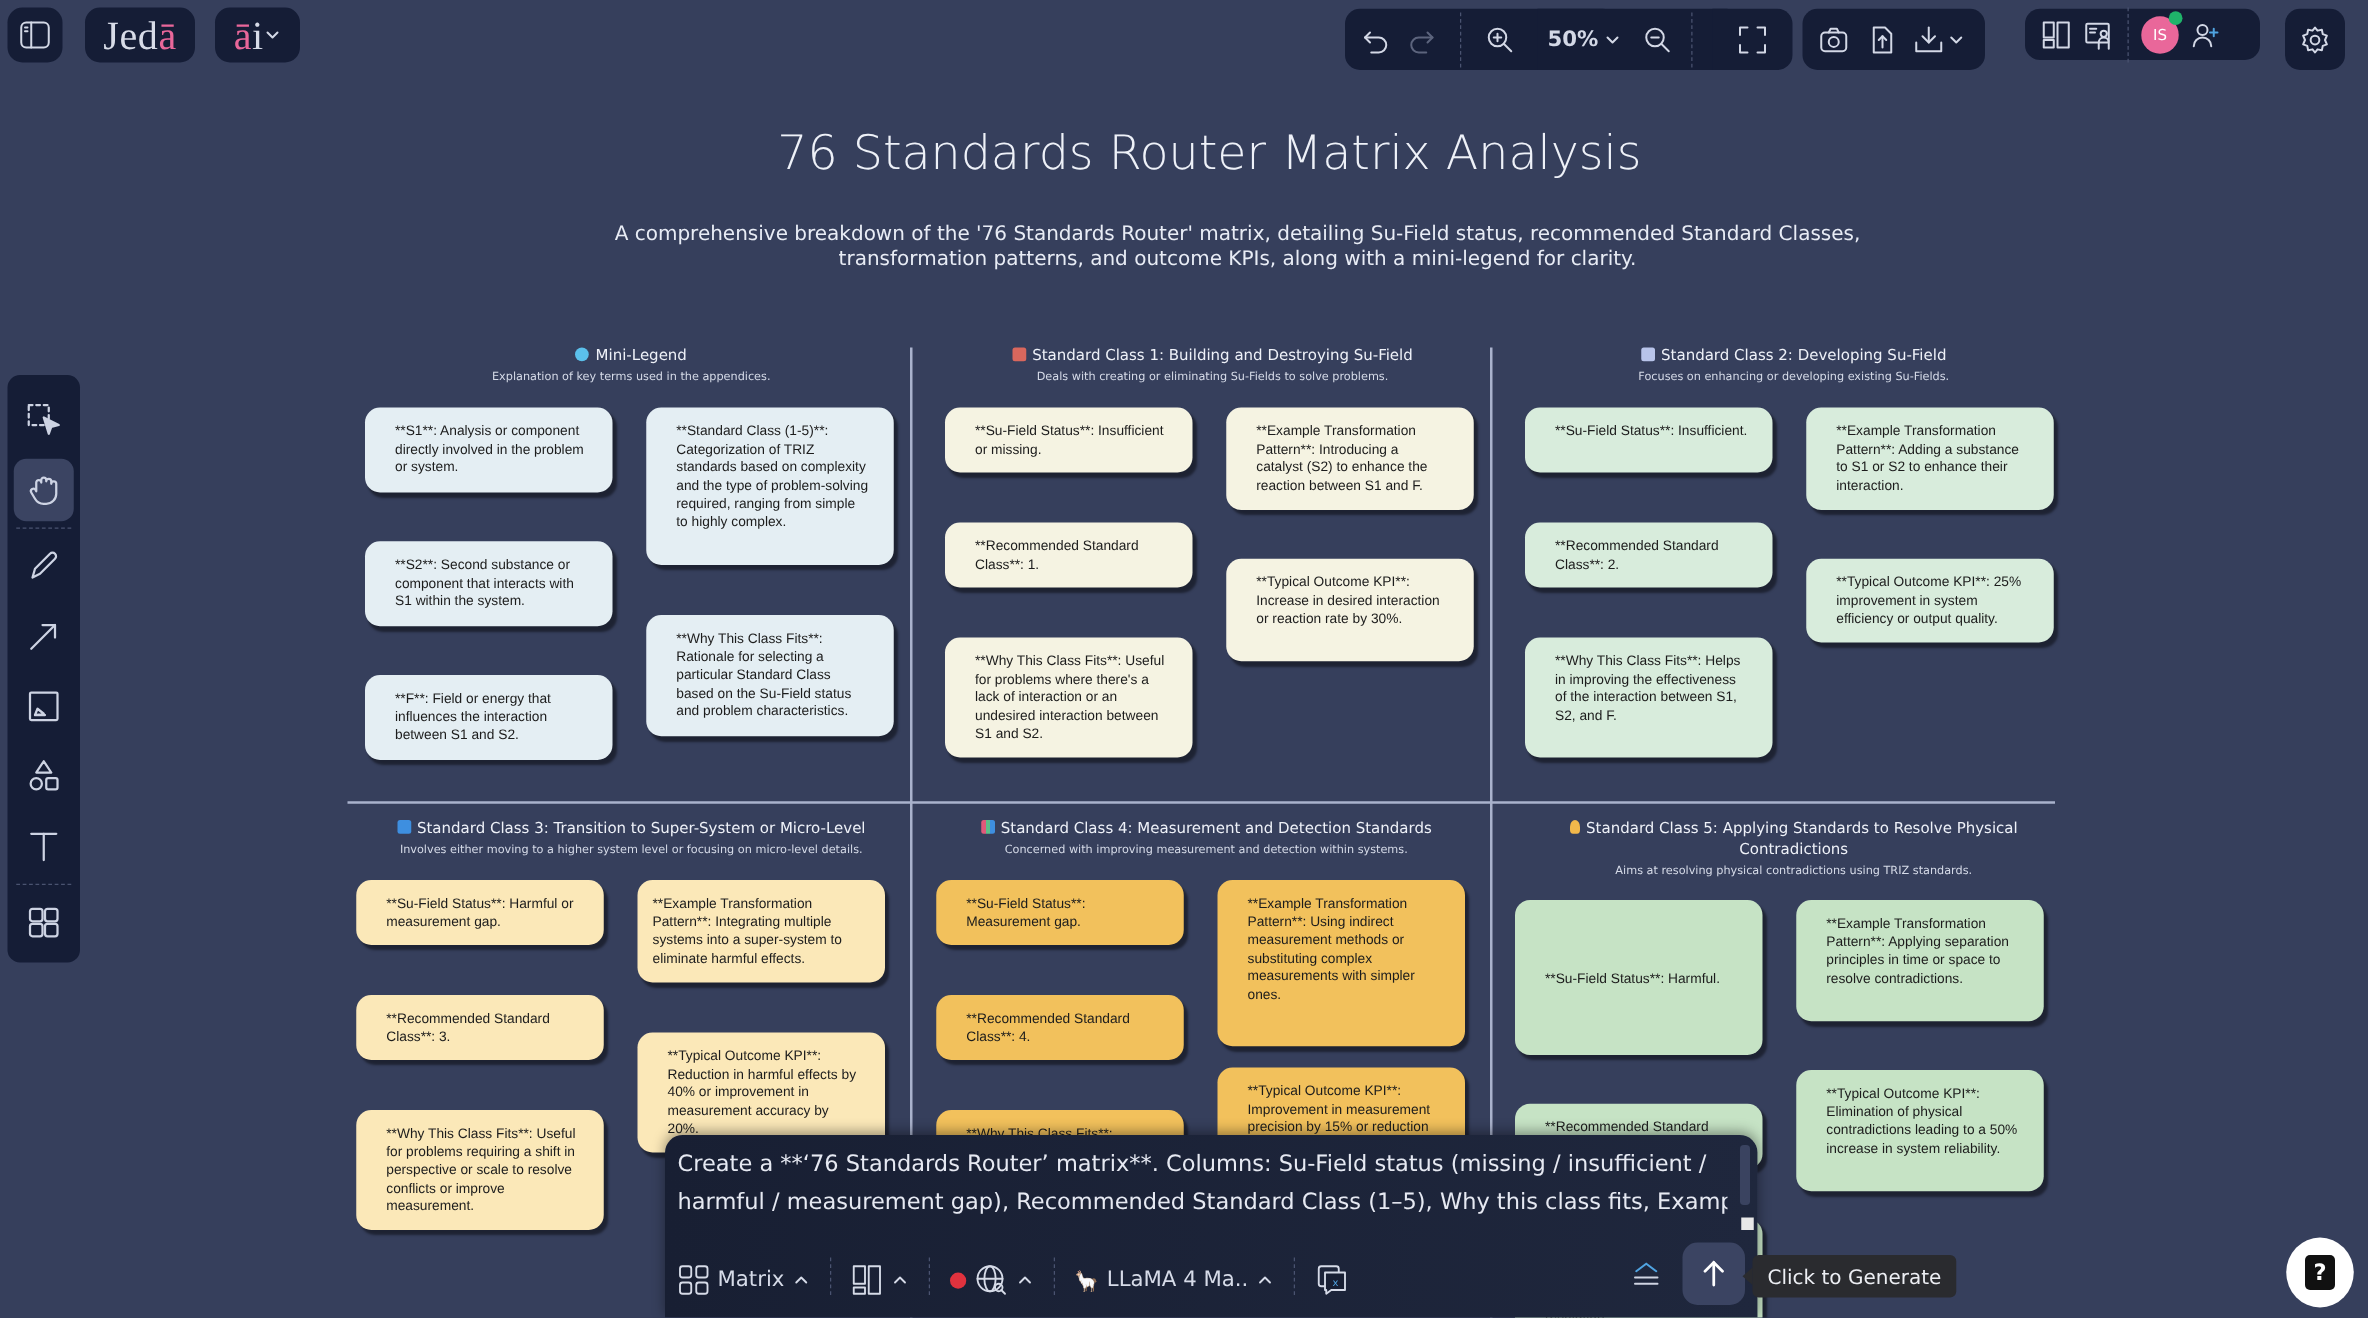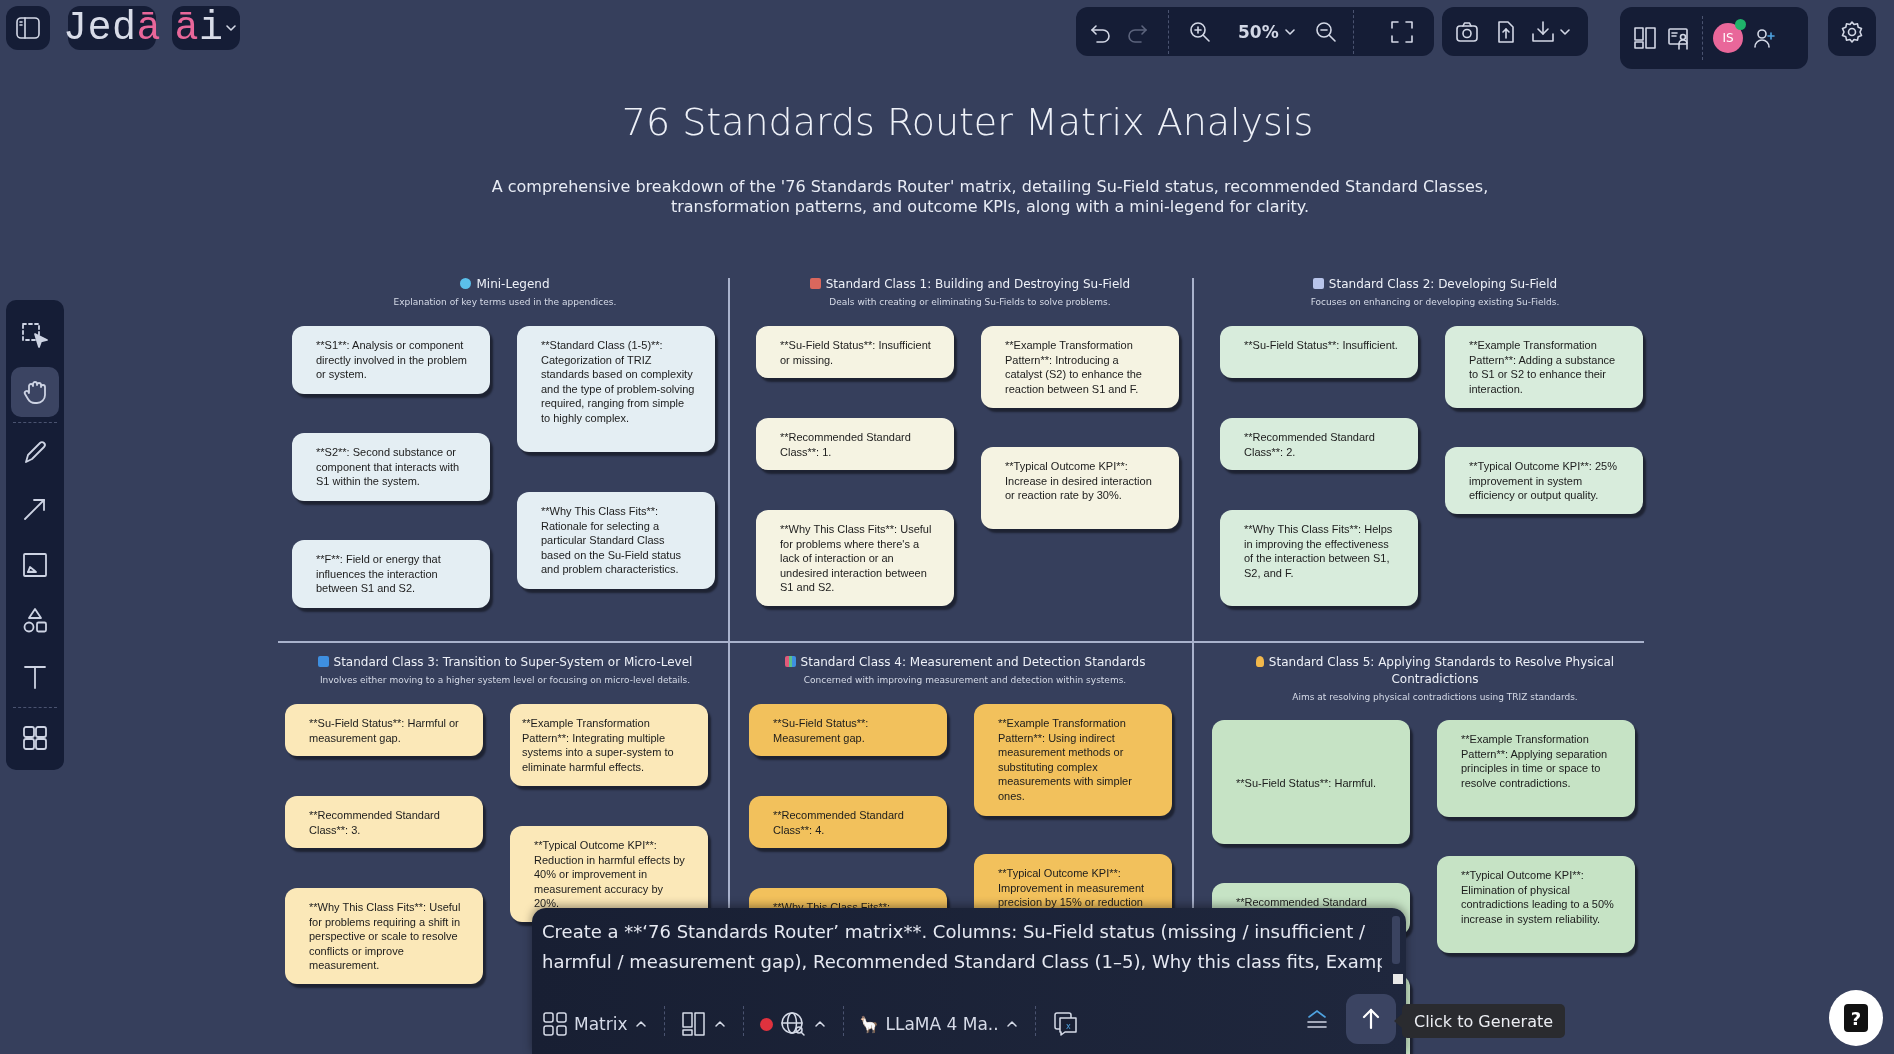--- a/index.html
+++ b/index.html
@@ -5,21 +5,21 @@
   * { box-sizing: border-box; margin: 0; padding: 0; }
   html, body { width: 1894px; height: 1054px; overflow: hidden; }
   body { background: #363f5c; font-family: "DejaVu Sans", sans-serif; color: #e8ecf5; position: relative; }
 
   
   .tb-box { position: absolute; background: #151d36; border-radius: 12px; display: flex; align-items: center; }
   .tb-icon { display: flex; align-items: center; justify-content: center; color: #d3d8e6; }
   .tb-icon svg { stroke: currentColor; fill: none; stroke-width: 1.6; stroke-linecap: round; stroke-linejoin: round; }
   .sep { width: 0; height: 44px; border-left: 1px dashed #4a5370; margin: 0 8px; }
 
-  .logo { font-family: Liberation Mono, monospace; font-size: 40px; color: #d8dce8; letter-spacing: 0.5px; }
+  .logo { font-family: Liberation Serif, serif; font-size: 32px; color: #d8dce8; letter-spacing: 0.5px; }
   .logo .pink { color: #e9679a; }
 
   
   .left-tools { position: absolute; left: 6px; top: 300px; width: 58px; height: 470px; background: #151d36; border-radius: 10px; display: flex; flex-direction: column; align-items: center; padding-top: 8px; }
   .lt { width: 48px; height: 50px; display: flex; align-items: center; justify-content: center; border-radius: 10px; color: #cdd3e3; margin: 3px 0; }
   .lt.active { background: #3b4462; }
   .lt svg { stroke: currentColor; fill: none; stroke-width: 1.8; stroke-linecap: round; stroke-linejoin: round; }
   .lt-sep { width: 44px; border-top: 1px dashed #4a5370; margin: 2px 0; }
 
   
@@ -161,21 +161,21 @@
         </svg>
       </span>
     <span class="tb-icon">
         <svg width="14" height="14" viewBox="0 0 14 14">
           <polyline points="3,5 7,9 11,5"></polyline>
         </svg>
       </span>
   </span>
 </div>
 
-<div class="tb-box" style="left:1620px;top:7px;width:188px;height:62px;padding:0 12px;gap:8px;">
+<div class="tb-box" style="left:1620px;top:7px;width:188px;height:41px;padding:0 12px;gap:8px;">
   <span class="tb-icon">
       <svg width="26" height="26" viewBox="0 0 26 26">
         <rect x="3" y="3" width="8" height="12"></rect>
         <rect x="3" y="17" width="8" height="6"></rect>
         <rect x="14" y="3" width="9" height="20"></rect>
       </svg>
     </span>
   <span class="tb-icon">
       <svg width="26" height="26" viewBox="0 0 26 26">
         <rect x="3" y="4" width="18" height="15" rx="1"></rect>
@@ -312,21 +312,21 @@
 <div class="card c-yellow" style="left:510px;top:704px;height:82px;padding-left:12px;">**Example Transformation Pattern**: Integrating multiple systems into a super-system to eliminate harmful effects.</div>
 <div class="card c-yellow" style="left:510px;top:826px;height:96px;">**Typical Outcome KPI**: Reduction in harmful effects by 40% or improvement in measurement accuracy by 20%.</div>
 
 <div class="sec-head" style="left:740px;top:654px;width:450px;">
   <div class="sec-title"><span class="sec-ico" style="background:linear-gradient(90deg,#e05a7a 33%,#5bc08a 33%,#5bc08a 66%,#3e8fe0 66%);"></span><span>Standard Class 4: Measurement and Detection Standards</span></div>
   <div class="sec-sub">Concerned with improving measurement and detection within systems.</div>
 </div>
 <div class="card c-gold" style="left:749px;top:704px;height:52px;">**Su-Field Status**: Measurement gap.</div>
 <div class="card c-gold" style="left:749px;top:796px;height:52px;">**Recommended Standard Class**: 4.</div>
 <div class="card c-gold" style="left:749px;top:888px;height:96px;">**Why This Class Fits**:</div>
-<div class="card c-gold" style="left:974px;top:704px;height:112px;">**Example Transformation Pattern**: Using indirect measurement methods or substituting complex measurements with simpler ones.</div>
+<div class="card c-gold" style="left:974px;top:704px;height:133px;">**Example Transformation Pattern**: Using indirect measurement methods or substituting complex measurements with simpler ones.</div>
 <div class="card c-gold" style="left:974px;top:854px;height:96px;">**Typical Outcome KPI**: Improvement in measurement precision by 15% or reduction</div>
 
 <div class="sec-head" style="left:1225px;top:654px;width:420px;">
   <div class="sec-title"><span class="sec-ico" style="background:#f2b84b;border-radius:50% 50% 30% 30%;width:8px;"></span><span>Standard Class 5: Applying Standards to Resolve Physical Contradictions</span></div>
   <div class="sec-sub">Aims at resolving physical contradictions using TRIZ standards.</div>
 </div>
 <div class="card c-green" style="left:1212px;top:720px;height:124px;display:flex;align-items:center;">
     <span>**Su-Field Status**: Harmful.</span>
   </div>
 <div class="card c-green" style="left:1212px;top:883px;height:52px;">**Recommended Standard</div>

